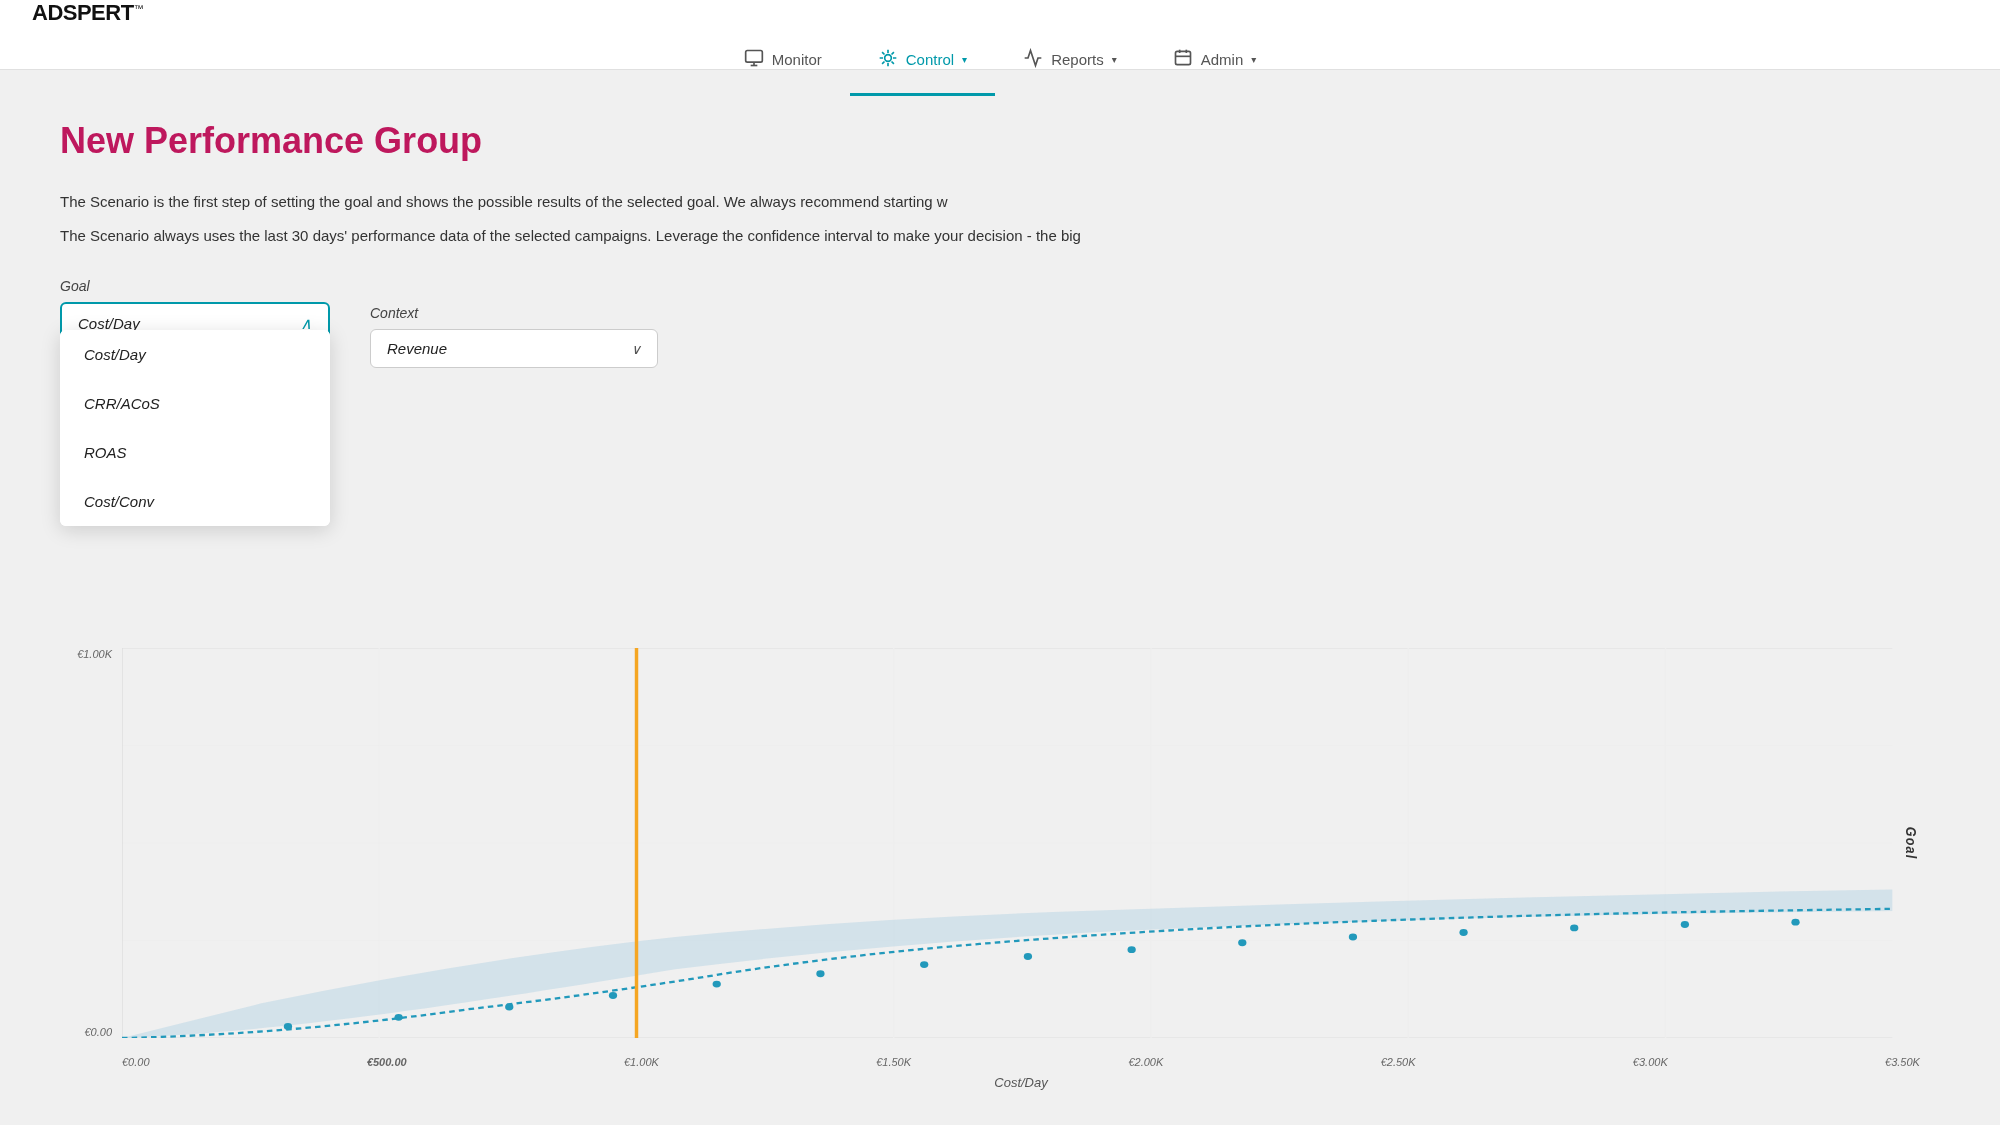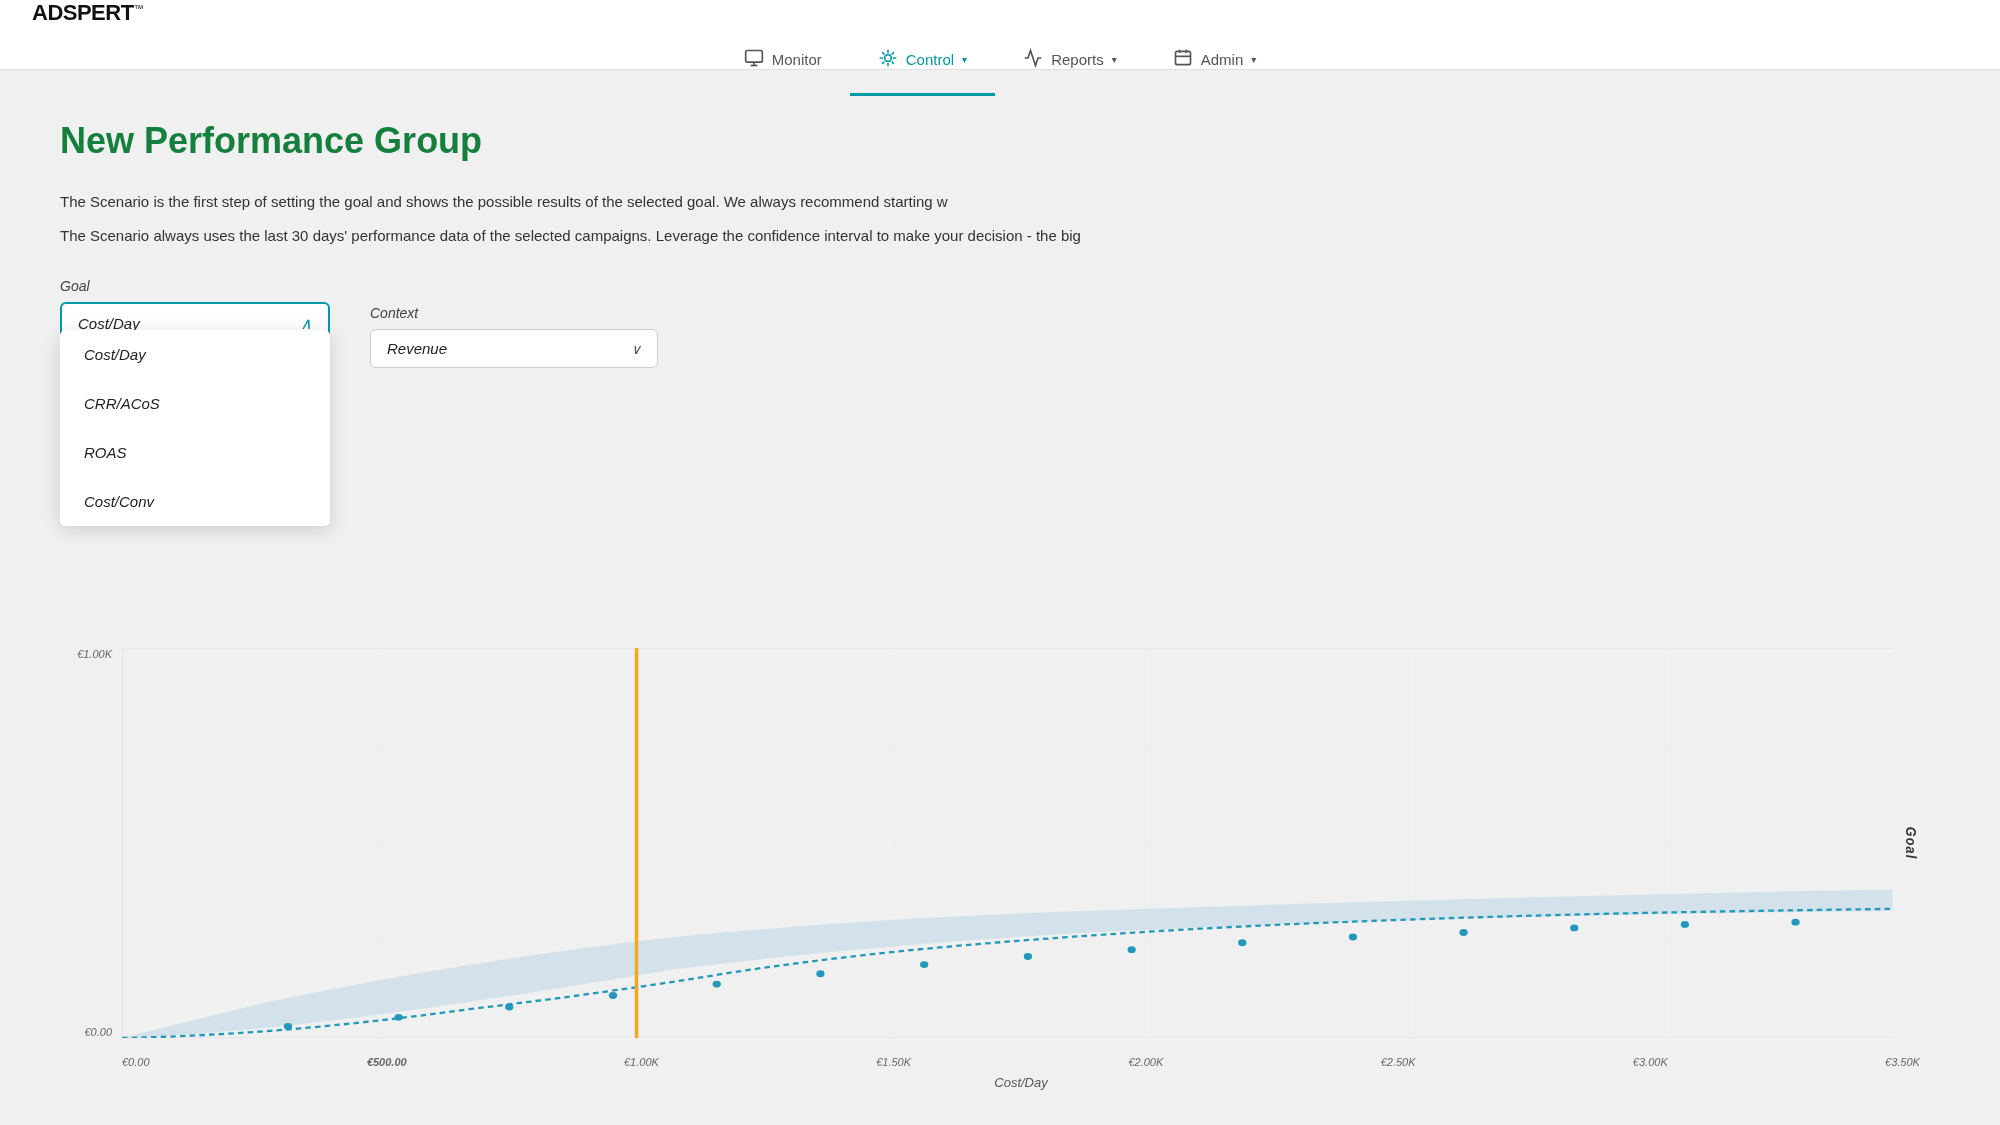--- a/index.html
+++ b/index.html
@@ -24,21 +24,21 @@
       font-size: 15px; color: #555; font-weight: 500;
       border-bottom: 3px solid transparent;
       transition: color 0.2s;
     }
     .nav-item.active { color: #0099aa; border-bottom: 3px solid #0099aa; }
     .nav-item svg { width: 20px; height: 20px; }
     .nav-arrow { font-size: 10px; }
 
     
     .main { padding: 50px 60px 40px 60px; position: relative; }
-    .page-title { font-size: 36px; font-weight: 700; color: #15803d; margin-bottom: 28px; }
+    .page-title { font-size: 36px; font-weight: 700; color: #be185d; margin-bottom: 28px; }
     .description { color: #333; font-size: 15px; line-height: 1.6; margin-bottom: 10px; }
 
     
     .form-section { margin-top: 30px; position: relative; font-style: italic; }
     .form-row { display: flex; gap: 40px; align-items: flex-start; }
     .form-group { display: flex; flex-direction: column; gap: 8px; }
     .form-label { font-size: 14px; color: #444; font-weight: 500; }
 
     
     .dropdown-trigger {

